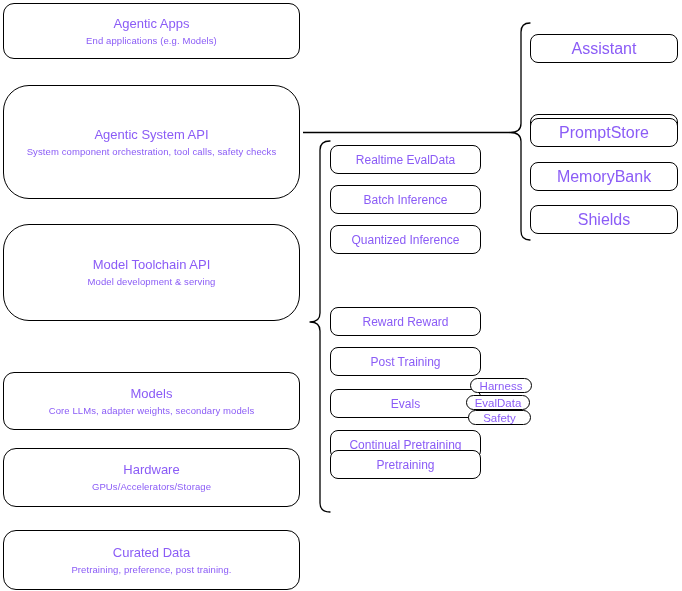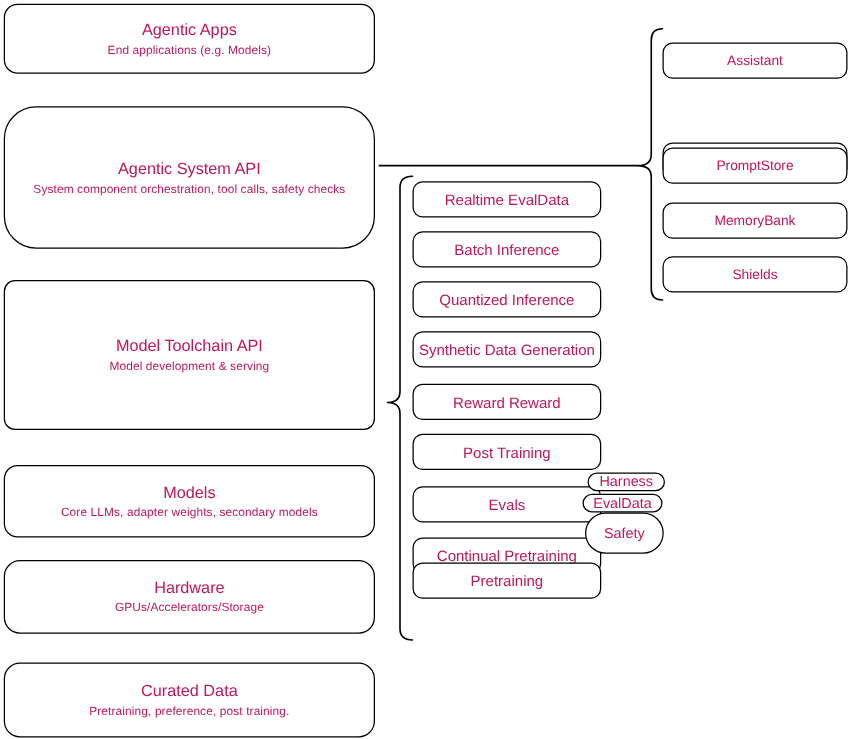--- a/index.html
+++ b/index.html
@@ -1,30 +1,30 @@
 <!DOCTYPE html>
 <html><head>
 <meta charset="utf-8">
 <style>
   html,body { margin:0; padding:0; background:#ffffff; }
   #canvas {
     position:relative; width:682px; height:591px; background:#ffffff;
-    font-family:"Liberation Sans", sans-serif; color:#be185d; overflow:hidden;
+    font-family:"Liberation Sans", sans-serif; color:#8b5cf6; overflow:hidden;
   }
   svg.overlay { position:absolute; left:0; top:0; width:682px; height:591px; z-index:1; }
   .box {
     position:absolute; box-sizing:border-box; background:#ffffff;
     border:1.2px solid #000000; display:flex; flex-direction:column;
     align-items:center; justify-content:center; text-align:center; z-index:2;
   }
   .lbox { left:3px; width:297px; gap:3px; }
   .btitle { font-size:13px; line-height:16px; white-space:nowrap; }
   .bsub   { font-size:9.5px; line-height:12px; white-space:nowrap; letter-spacing:0.1px; }
   .mbox { left:330px; width:151px; height:29px; border-radius:8px; font-size:12px; }
-  .rbox { left:530px; width:148px; height:29px; border-radius:8px; font-size:11px; }
+  .rbox { left:530px; width:148px; height:29px; border-radius:8px; font-size:16px; }
   .pill {
     position:absolute; box-sizing:border-box; background:#ffffff;
     border:1.2px solid #000000; border-radius:999px; display:flex;
     align-items:center; justify-content:center; font-size:11.5px; z-index:3;
     white-space:nowrap;
   }
 </style>
 </head>
 <body>
 
@@ -39,21 +39,21 @@
   <div class="box lbox" style="top:3px;height:56px;border-radius:11px;">
     <div class="btitle">Agentic Apps</div>
     <div class="bsub">End applications (e.g. Models)</div>
   </div>
 
   <div class="box lbox" style="top:85px;height:114px;border-radius:26px;text-align:right;">
     <div class="btitle">Agentic System API</div>
     <div class="bsub">System component orchestration, tool calls, safety checks</div>
   </div>
 
-  <div class="box lbox" style="top:224px;height:120px;border-radius:9px;">
+  <div class="box lbox" style="top:224px;height:97px;border-radius:26px;">
     <div class="btitle">Model Toolchain API</div>
     <div class="bsub">Model development &amp; serving</div>
   </div>
 
   <div class="box lbox" style="top:372px;height:58px;border-radius:11px;">
     <div class="btitle">Models</div>
     <div class="bsub">Core LLMs, adapter weights, secondary models</div>
   </div>
 
   <div class="box lbox" style="top:448px;height:59px;border-radius:13px;">
@@ -68,23 +68,20 @@
 
   <div class="box mbox" style="top:145px;">
     <span>Realtime EvalData</span>
   </div>
   <div class="box mbox" style="top:185px;">
     <span>Batch Inference</span>
   </div>
   <div class="box mbox" style="top:225px;">
     <span>Quantized Inference</span>
   </div>
-  <div class="box mbox" style="top:265px;">
-    <span>Synthetic Data Generation</span>
-  </div>
   <div class="box mbox" style="top:307px;">
     <span>Reward Reward</span>
   </div>
   <div class="box mbox" style="top:347px;">
     <span>Post Training</span>
   </div>
   <div class="box mbox" style="top:389px;">
     <span>Evals</span>
   </div>
   <div class="box mbox" style="top:430px;">
@@ -93,21 +90,21 @@
   <div class="box mbox" style="top:450px;">
     <span>Pretraining</span>
   </div>
 
   <div class="pill" style="left:470px;top:378px;width:62px;height:15px;">
     <span>Harness</span>
   </div>
   <div class="pill" style="left:466px;top:395px;width:64px;height:15px;">
     <span>EvalData</span>
   </div>
-  <div class="pill" style="left:468px;top:410px;width:63px;height:33px;">
+  <div class="pill" style="left:468px;top:410px;width:63px;height:15px;">
     <span>Safety</span>
   </div>
 
   <div class="box rbox" style="top:34px;">
     <span>Assistant</span>
   </div>
   <div class="box rbox" style="top:76px;margin-top:38px;">
     <span>Orchestrator</span>
   </div>
   <div class="box rbox" style="top:118px;">

